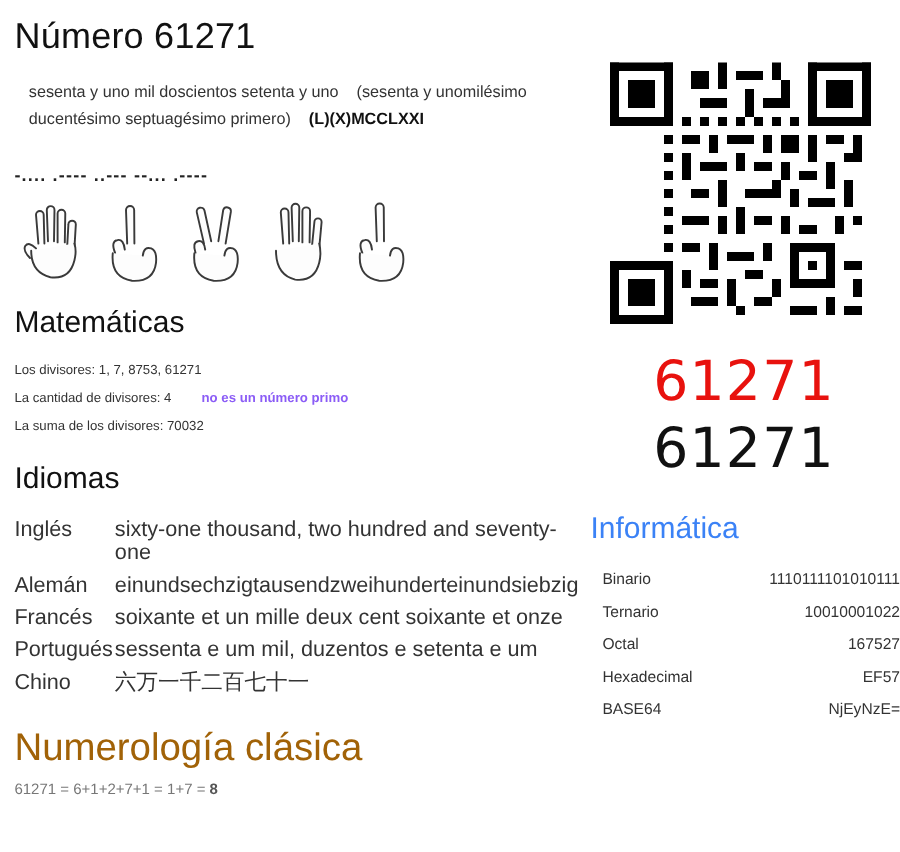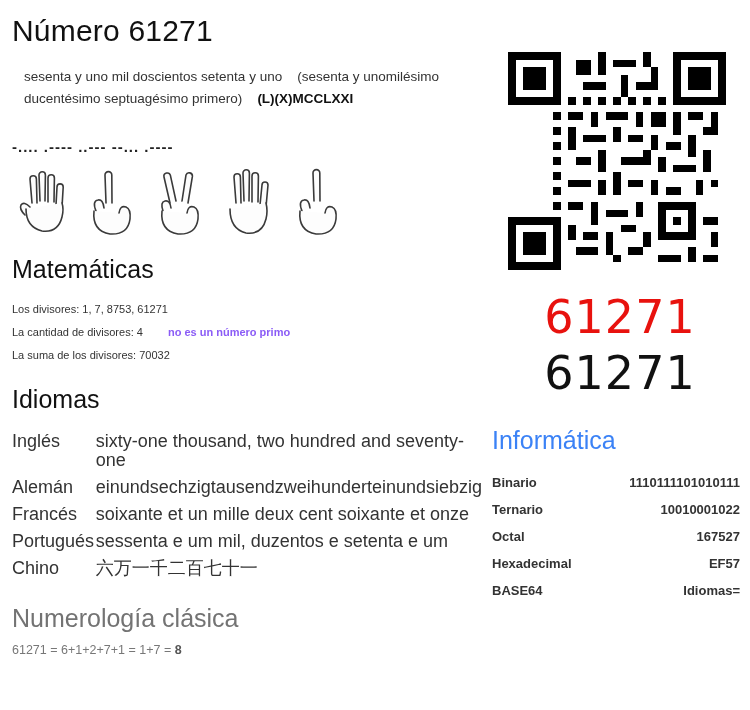--- a/index.html
+++ b/index.html
@@ -91,23 +91,23 @@
     line-height: 19px;
   }
   table.langs td.lang-name {
     width: 112px;
     color: #333333;
   }
   table.langs td.lang-val {
     color: #333333;
   }
   h2.numerology {
-    font-size: 25px;
+    font-size: 32px;
     font-weight: normal;
-    color: #737373;
+    color: #a16207;
     margin: 22px 0 10px 0;
   }
   .numerology-line {
     font-size: 12.5px;
     color: #777777;
   }
   .numerology-line b { color: #555555; }
 
   
   .right-col {
@@ -140,22 +140,21 @@
   }
   h2.info-title {
     font-size: 25px;
     font-weight: normal;
     color: #3b82f6;
     margin: 26px 0 14px 2px;
   }
   table.info {
     border-collapse: collapse;
     width: 248px;
-    margin-left: 2px;
-    font-weight: bold;
+    margin-left: 12px;
   }
   table.info td {
     font-size: 13px;
     color: #333333;
     padding: 4px 0;
     line-height: 19px;
   }
   table.info td.info-key { width: 118px; }
   table.info td.info-val { text-align: right; }
 </style>
@@ -399,19 +398,19 @@
         <tr>
           <td class="info-key">Octal</td>
           <td class="info-val">167527</td>
         </tr>
         <tr>
           <td class="info-key">Hexadecimal</td>
           <td class="info-val">EF57</td>
         </tr>
         <tr>
           <td class="info-key">BASE64</td>
-          <td class="info-val">Idiomas=</td>
+          <td class="info-val">NjEyNzE=</td>
         </tr>
       </tbody>
     </table>
 
   </div>
 </div>
 
 </body></html>

